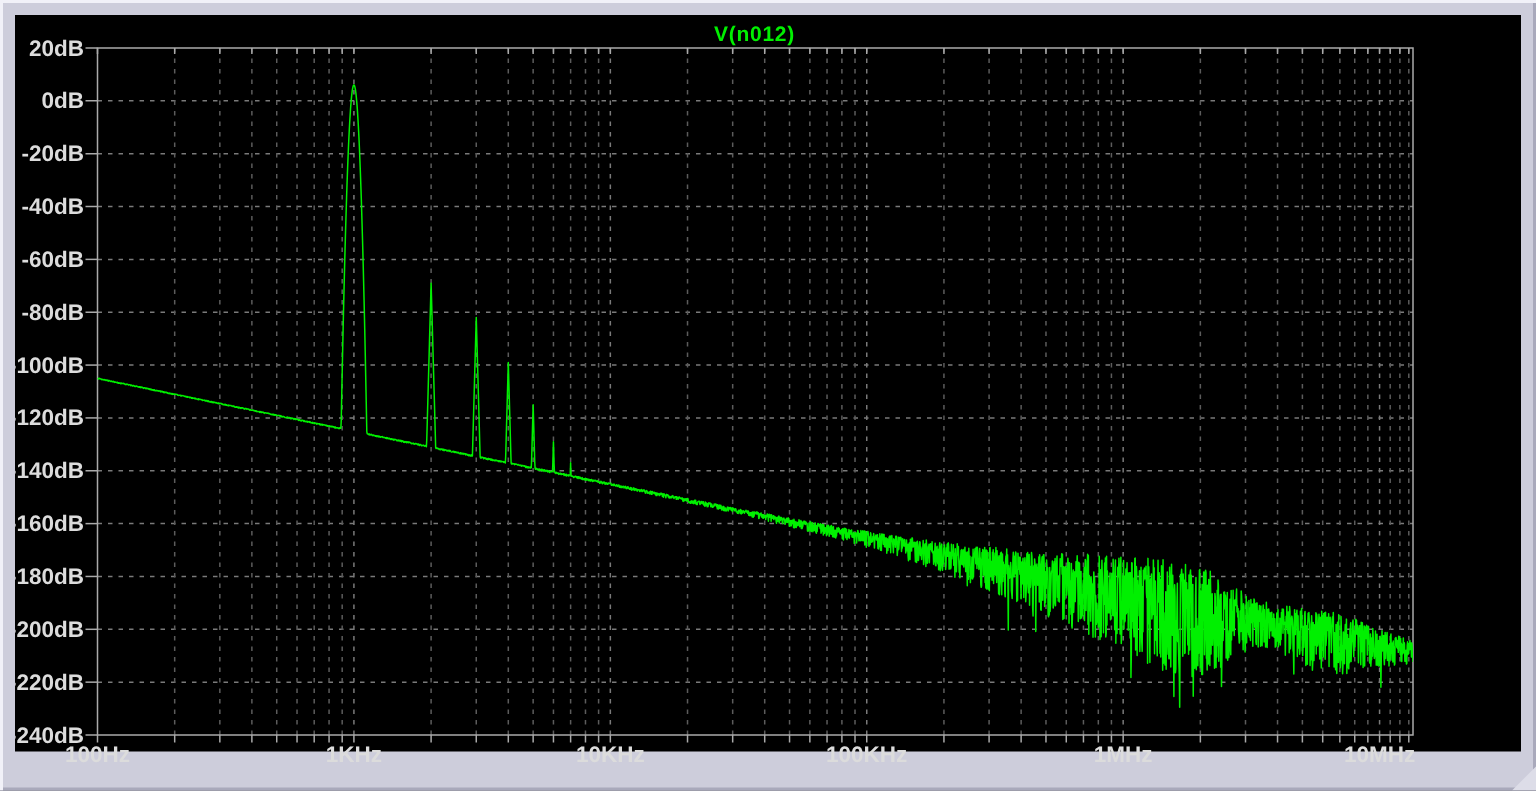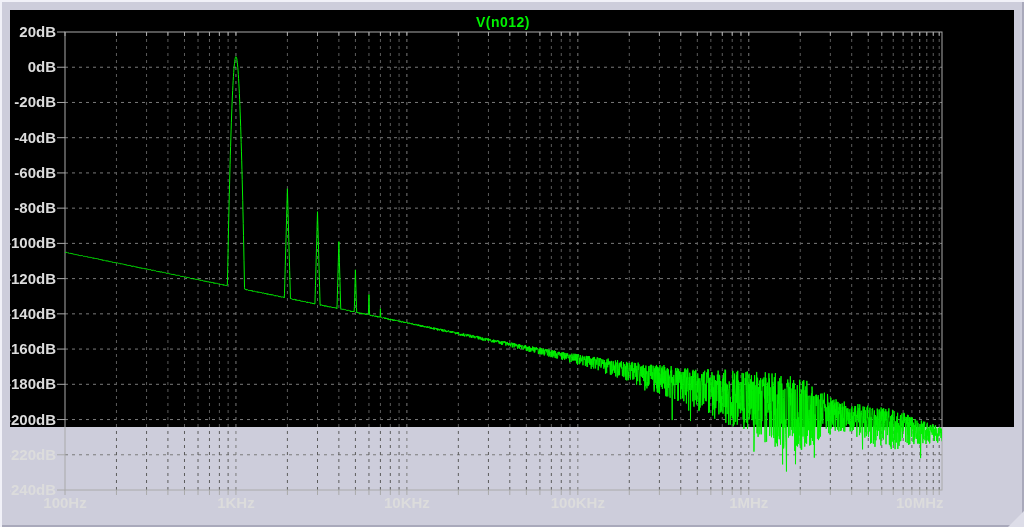--- a/index.html
+++ b/index.html
@@ -10,21 +10,21 @@
   }
   .bevel{
     position:absolute;inset:0;pointer-events:none;
     box-shadow: inset 2px 2px 0 #f1f1f8, inset -2px -2px 0 #a9a9bb;
   }
   .grip{
     position:absolute;right:0;bottom:0;width:0;height:0;
     border-left:16px solid transparent;border-bottom:16px solid #dddde8;
   }
   .plot-pane{
-    position:absolute;left:10px;top:10px;width:1004px;height:417px;
+    position:absolute;left:10px;top:10px;width:1004px;height:491px;
     background:#000;
   }
   svg{display:block;}
   text{
     font-family:"Liberation Sans","DejaVu Sans",sans-serif;
     font-weight:bold;
   }
   .axis-label{font-size:15px;}
   .plot-title{font-size:14px;letter-spacing:0.5px;}
 </style>

